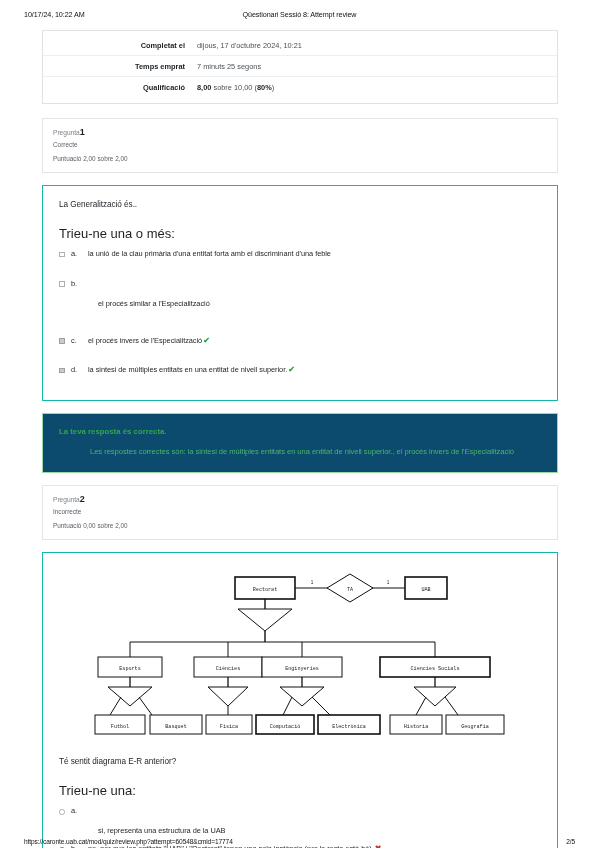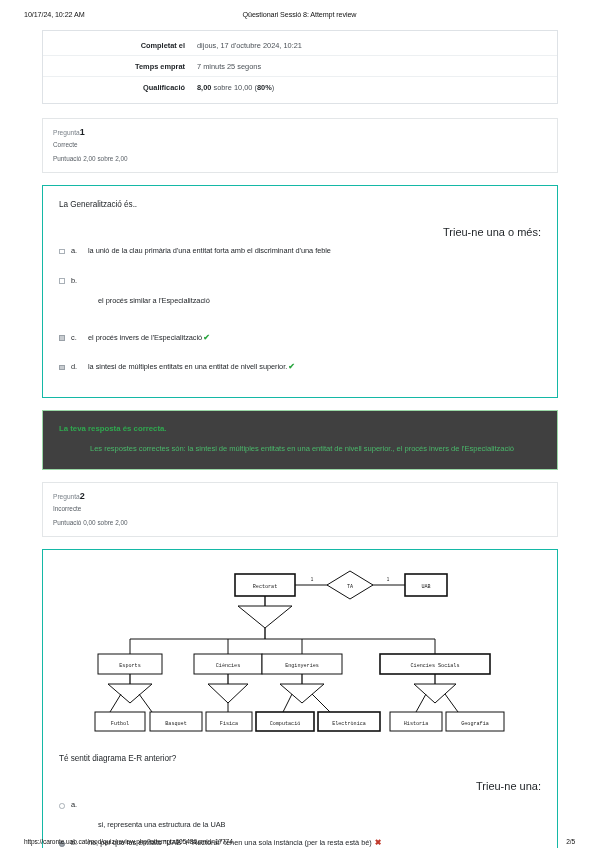--- a/index.html
+++ b/index.html
@@ -78,21 +78,21 @@
   .qinfo .qstate { font-size: 6.4px; color: #5a6067; margin-bottom: 7px; }
   .qinfo .qmark  { font-size: 6.4px; color: #5a6067; }
 
   .qbody {
     border: 1px solid #14b8a6;
     background: #fff;
     padding: 14px 16px 16px 16px;
     margin-bottom: 12px;
   }
   .qtext { font-size: 8.2px; color: #1d2125; margin-bottom: 17px; letter-spacing: -0.05px; }
-  .qprompt { font-size: 11px; color: #1d2125; margin-bottom: 8px; text-align: right; }
+  .qprompt { font-size: 13px; color: #1d2125; margin-bottom: 8px; }
 
   ul.answers { list-style: none; margin: 0; padding: 0; }
   ul.answers li {
     display: flex; align-items: flex-start;
     font-size: 7.4px; color: #1d2125;
     margin-bottom: 9px;
     letter-spacing: -0.05px;
   }
   ul.answers li.spaced { margin-bottom: 20px; }
   ul.answers li.spaced-lg { margin-bottom: 28px; }
@@ -112,21 +112,21 @@
   .alpha { flex: 0 0 auto; width: 17px; }
   .atext { flex: 1 1 auto; }
   .atext.indent { padding-left: 10px; margin-top: 20px; }
 
   .tick { color: #2aa53f; font-weight: bold; font-size: 8px; margin-left: 1px; }
   .cross { color: #c0392b; font-weight: bold; font-size: 8px; margin-left: 3px; }
 
   
   .feedback {
     border: 1px solid #9ad8a6;
-    background: #404040;
+    background: #0c4a6e;
     padding: 13px 16px 15px 16px;
     margin-bottom: 12px;
   }
   .fb-title { font-size: 7.8px; font-weight: bold; color: #2fa84f; margin-bottom: 10px; }
   .fb-body  { font-size: 7.6px; color: #49b86a; line-height: 1.55; letter-spacing: -0.05px; padding-left: 31px; }
 
   
   .diagram-wrap { margin: 2px 0 16px 0; display: flex; justify-content: center; }
   svg.er { display: block; }
   svg.er text {

